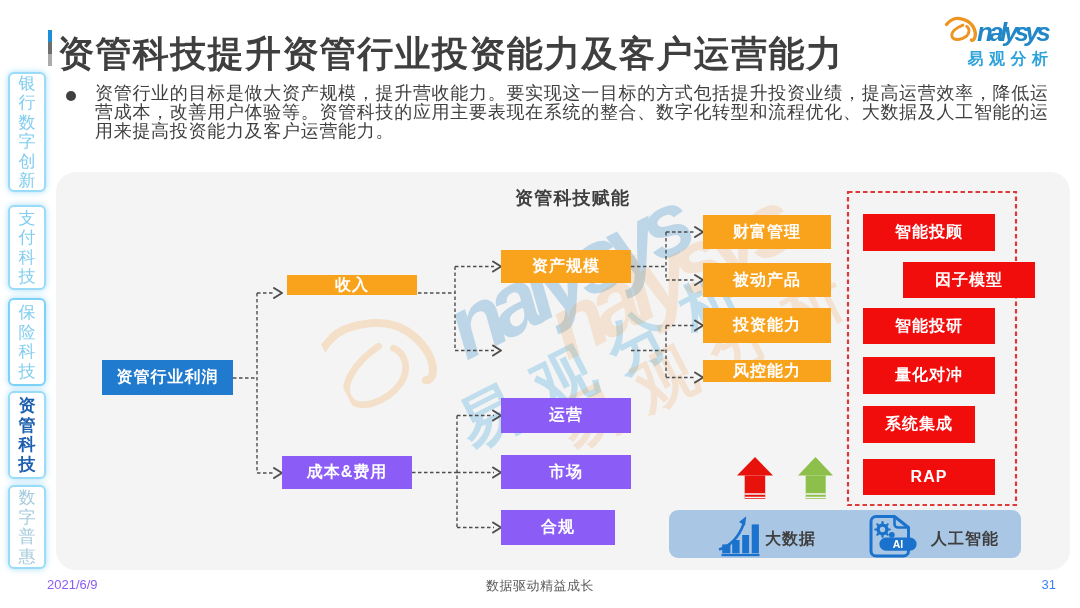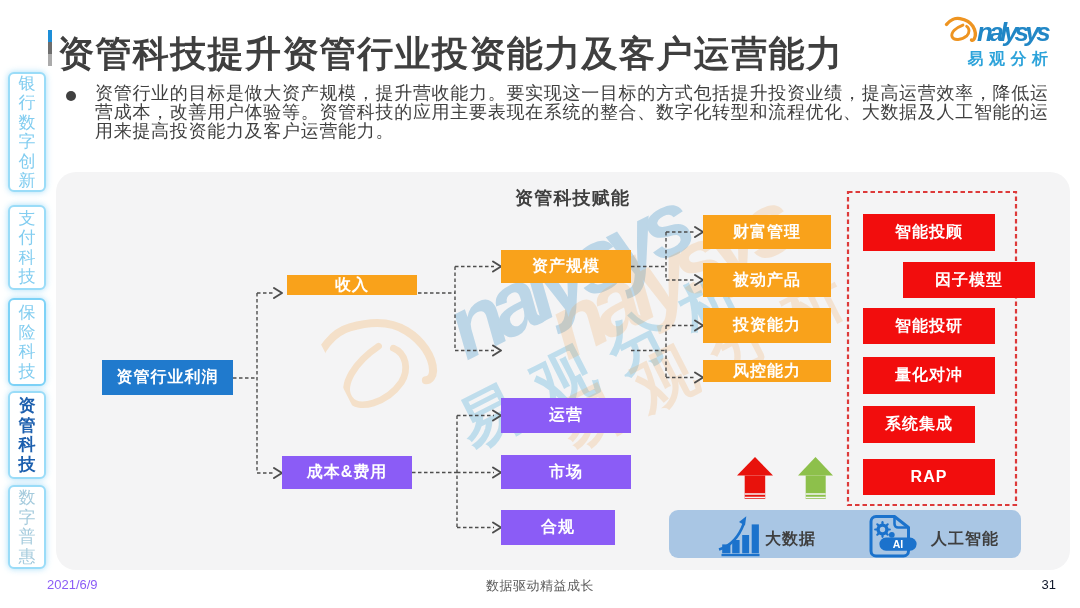--- a/index.html
+++ b/index.html
@@ -181,15 +181,15 @@
       </g>
     </g>
     <circle cx="23.8" cy="20.8" r="2.9" fill="#1B72CC"></circle>
     <rect x="11.4" y="23.5" width="37.2" height="13.2" rx="6.6" fill="#1B72CC"></rect>
     <text x="30" y="33.6" font-family="Liberation Sans, sans-serif" font-size="10.5" font-weight="bold" fill="#fff" text-anchor="middle">AI</text>
   </svg>
   <div class="abs" style="left:931px; top:529px; font-size:16px; font-weight:bold; color:#3F3F3F; letter-spacing:1px;">人工智能</div>
 
   <div class="abs" style="left:23px; top:577px; font-size:13px; color:#8b5cf6;margin-left:24px;">2021/6/9</div>
   <div class="abs" style="left:0; top:577px; width:1080px; text-align:center; font-size:13px; color:#595959; letter-spacing:0.5px;">数据驱动精益成长</div>
-  <div class="abs" style="right:24px; top:577px; font-size:13px; color:#0f172a;">31</div>
+  <div class="abs" style="right:24px; top:577px; font-size:13px; color:#3b82f6;">31</div>
 
 </div>
 
 </body></html>

